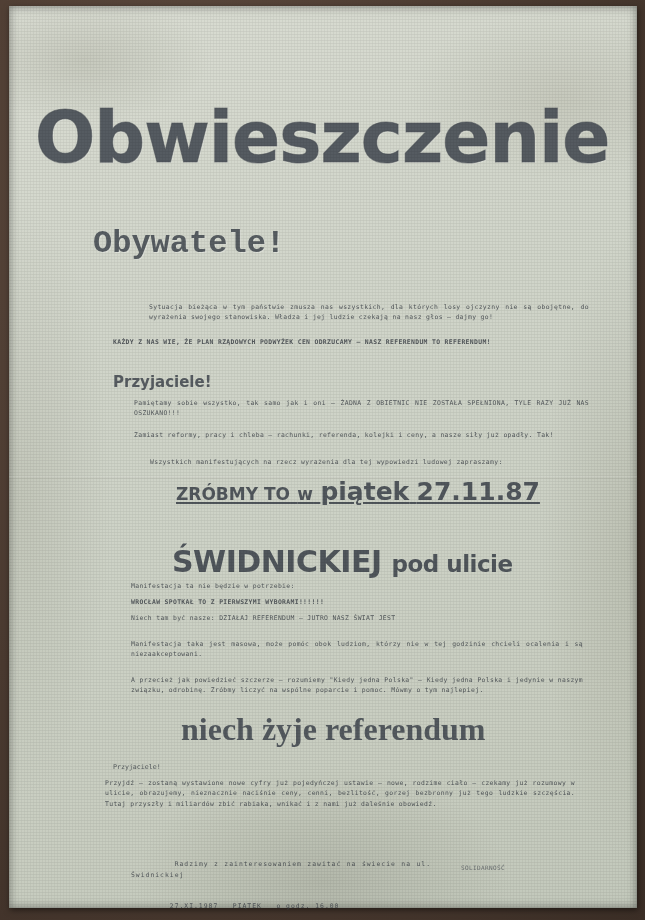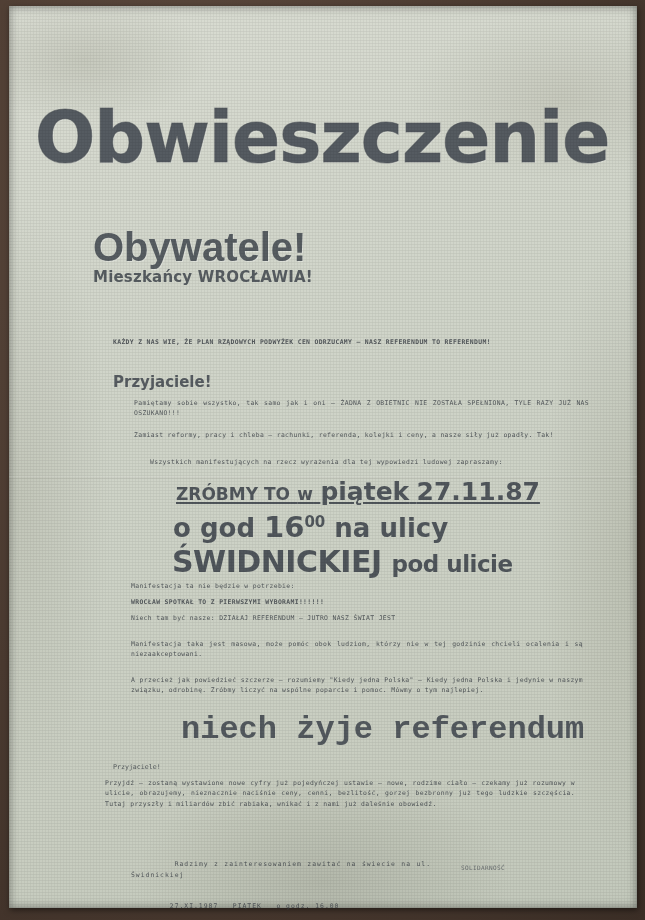--- a/index.html
+++ b/index.html
@@ -82,23 +82,23 @@
     line-height: 1;
     -webkit-text-stroke: 1px rgba(60,66,72,0.55);
     text-shadow: 1px 1px 0 rgba(255,255,255,0.25);
     opacity: .92;
   }
 
   .sub1 {
     position: absolute;
     left: 84px;
     top: 219px;
-    font-family: Liberation Sans, sans-serif;
-    font-weight: bold;
-    font-size: 40px;
+    font-family: Liberation Mono, monospace;
+    font-weight: bold;
+    font-size: 32px;
     color: #4e545a;
     letter-spacing: 0px;
     opacity: .93;
     text-shadow: 1px 1px 0 rgba(255,255,255,0.3);
     text-align: right;
   }
   .sub2 {
     position: absolute;
     left: 84px;
     top: 262px;
@@ -187,21 +187,21 @@
   #p6 { left: 122px; top: 575px; width: 450px; }
   #p7 { left: 122px; top: 591px; width: 450px; font-weight: bold; }
   #p8 { left: 122px; top: 607px; width: 450px; }
   #p9 { left: 122px; top: 633px; width: 452px; }
   #p10 { left: 122px; top: 669px; width: 452px; }
 
   .slogan {
     position: absolute;
     left: 172px;
     top: 705px;
-    font-family: Liberation Mono, monospace;
+    font-family: Liberation Serif, serif;
     font-weight: bold;
     font-size: 32px;
     color: #474d54;
     letter-spacing: 0px;
     opacity: .9;
   }
 
   .friends2 {
     position: absolute;
     left: 104px;
@@ -243,42 +243,37 @@
   <div id="backing"></div>
 
   <div id="sheet">
     <div id="fold"></div>
 
     <div class="content">
 
       <div class="headline">Obwieszczenie</div>
 
       <div class="sub1">Obywatele!</div>
-      <div class="sub2">Mieszkańcy WROCŁAWIA!</div>
-
+
+      <div class="tw" id="p1">Sytuacja bieżąca w tym państwie zmusza nas wszystkich, dla których losy ojczyzny nie są obojętne, do wyrażenia swojego stanowiska. Władza i jej ludzie czekają na nasz głos — dajmy go!</div>
       <div class="tw b" id="p2">KAŻDY Z NAS WIE, ŻE PLAN RZĄDOWYCH PODWYŻEK CEN ODRZUCAMY — NASZ REFERENDUM TO REFERENDUM!</div>
 
       <div class="friends1">Przyjaciele!</div>
 
       <div class="tw" id="p3">Pamiętamy sobie wszystko, tak samo jak i oni — ŻADNA Z OBIETNIC NIE ZOSTAŁA SPEŁNIONA, TYLE RAZY JUŻ NAS OSZUKANO!!!</div>
       <div class="tw" id="p4">Zamiast reformy, pracy i chleba — rachunki, referenda, kolejki i ceny, a nasze siły już opadły. Tak!</div>
       <div class="tw" id="p5">Wszystkich manifestujących na rzecz wyrażenia dla tej wypowiedzi ludowej zapraszamy:</div>
 
       <div class="line-a">
         <span class="small">ZRÓBMY TO</span>
         <span class="small">w</span>
         <span class="pt">piątek</span>
         <span class="date">27.11.87</span>
       </div>
 
-      <div class="line-b">
-        <span>o god</span>
-        <span class="hr">16</span><sup>00</sup>
-        <span>na ulicy</span>
-      </div>
 
       <div class="line-c">
         <span>ŚWIDNICKIEJ</span>
         <span class="sm">pod ulicie</span>
       </div>
 
       <div class="tw" id="p6">Manifestacja ta nie będzie w potrzebie:</div>
       <div class="tw b" id="p7">WROCŁAW SPOTKAŁ TO Z PIERWSZYMI WYBORAMI!!!!!!</div>
       <div class="tw" id="p8">Niech tam być nasze: DZIAŁAJ REFERENDUM — JUTRO NASZ ŚWIAT JEST</div>
       <div class="tw" id="p9">Manifestacja taka jest masowa, może pomóc obok ludziom, którzy nie w tej godzinie chcieli ocalenia i są niezaakceptowani.</div>

